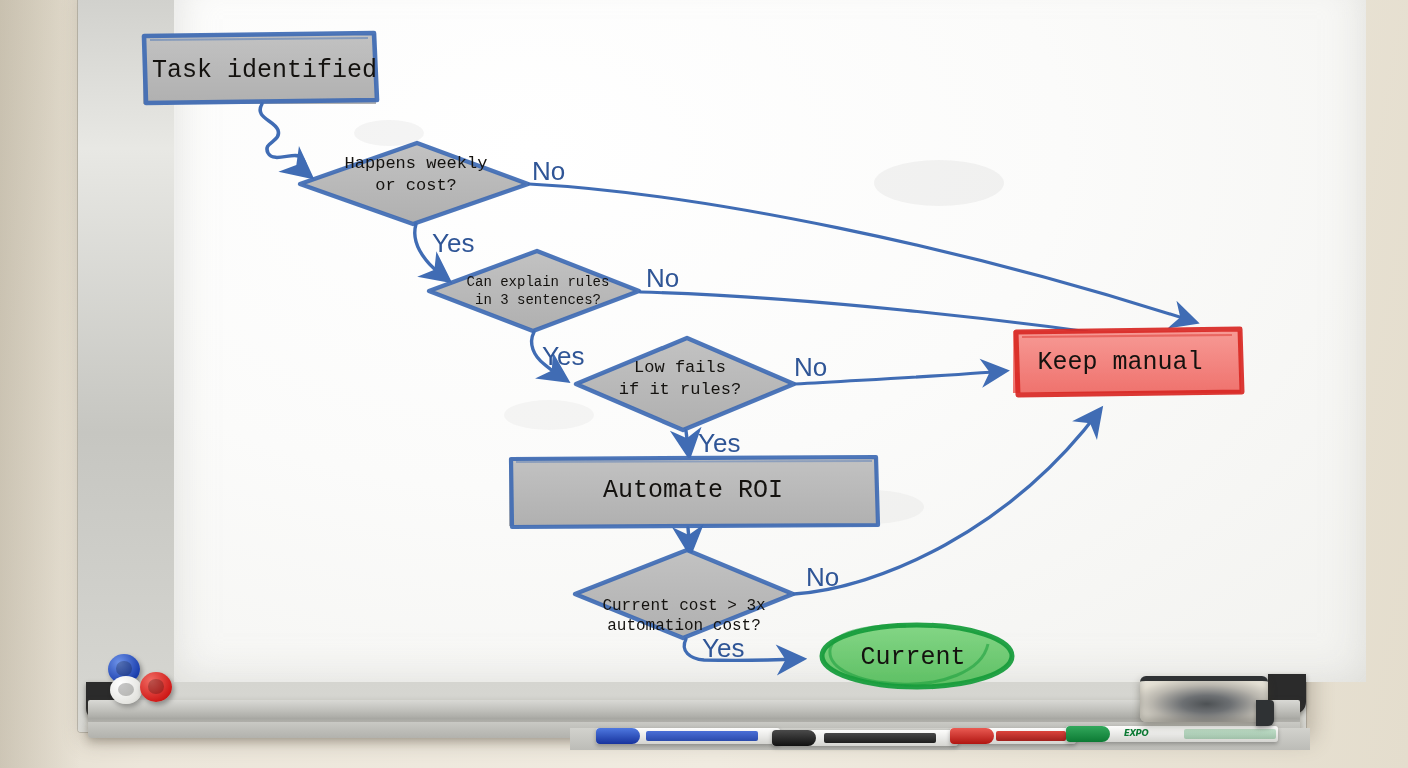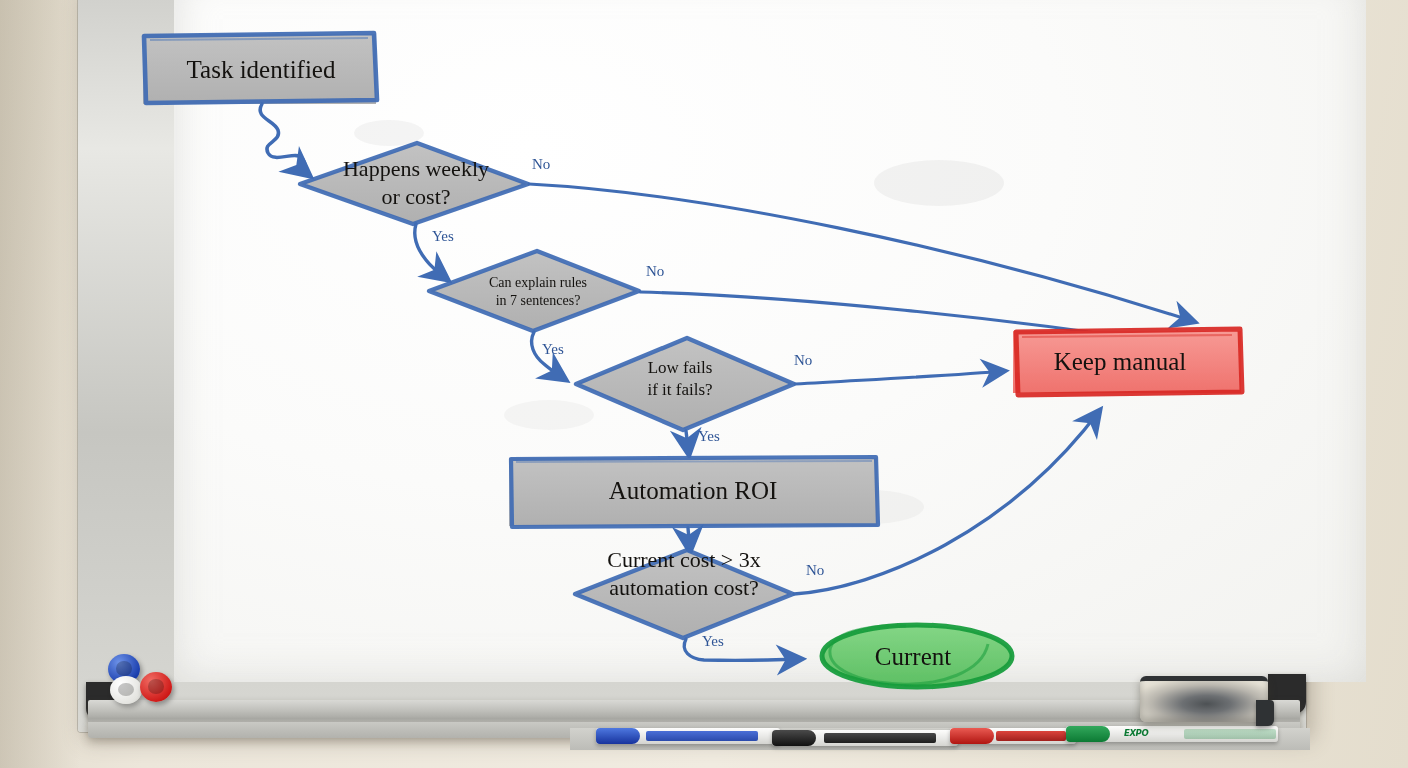--- a/index.html
+++ b/index.html
@@ -33,39 +33,39 @@
       radial-gradient(ellipse at 30% 25%, #ffffff 0%, #fbfbfa 45%, #f2f2ef 100%);
     box-shadow: inset 0 0 40px rgba(200,200,195,.55);
   }
   
   .smudge{ position:absolute; border-radius:50%; pointer-events:none; }
   
   #ink{ position:absolute; left:0; top:0; width:1408px; height:768px; pointer-events:none; }
   
   .node-text{
     position:absolute; display:flex; flex-direction:column;
-    align-items:center; justify-content:center;
+    justify-content:center;
     color:#14120f; text-align:center;
-    font-family:Liberation Serif, serif;
+    font-family:Liberation Mono, monospace;
     pointer-events:none; white-space:nowrap;
   }
   .t-task    { left:152px; top:44px;  width:218px; height:52px;  font-size:25px; }
-  .t-weekly  { left:310px; top:152px; width:212px; height:62px;  font-size:22px; line-height:1.28; }
+  .t-weekly  { left:310px; top:144px; width:212px; height:62px;  font-size:17px; line-height:1.28; }
   .t-rules   { left:440px; top:262px; width:196px; height:60px;  font-size:14px; line-height:1.28; }
   .t-stakes  { left:590px; top:350px; width:180px; height:58px;  font-size:17px;   line-height:1.28; }
   .t-roi     { left:512px; top:462px; width:362px; height:58px; }
   .t-roi .roi-title{ font-size:25px; line-height:1.1; }
   .t-roi .roi-formula{ font-size:12.2px; line-height:1.2; margin-top:4px; }
-  .t-cost    { left:578px; top:546px; width:212px; height:56px;  font-size:22px; line-height:1.28; }
+  .t-cost    { left:578px; top:588px; width:212px; height:56px;  font-size:16px; line-height:1.28; }
   .t-manual  { left:1022px; top:340px; width:196px; height:44px; font-size:25px; }
   .t-auto    { left:836px; top:636px; width:154px; height:42px;  font-size:25px; }
   
   .edge-label{
     position:absolute; color:#2f5596;
-    font-family:Liberation Serif, serif; font-size:15px;
+    font-family:Liberation Sans, sans-serif; font-size:26px;
     pointer-events:none; white-space:nowrap;
   }
   .l1{ left:532px; top:156px; }
   .l2{ left:432px; top:228px; }
   .l3{ left:646px; top:263px; }
   .l4{ left:542px; top:341px; }
   .l5{ left:794px; top:352px; }
   .l6{ left:698px; top:428px; }
   .l7{ left:806px; top:562px; }
   .l8{ left:702px; top:633px; }
@@ -289,30 +289,30 @@
     <span>Task identified</span>
   </div>
 
   <div class="node-text t-weekly">
     <span>Happens weekly</span>
     <span>or cost?</span>
   </div>
 
   <div class="node-text t-rules">
     <span>Can explain rules</span>
-    <span>in 7 sentences?</span>
+    <span>in 3 sentences?</span>
   </div>
 
   <div class="node-text t-stakes">
     <span>Low fails</span>
-    <span>if it fails?</span>
+    <span>if it rules?</span>
   </div>
 
   <div class="node-text t-roi">
-    <span class="roi-title">Automation ROI</span>
+    <span class="roi-title">Automate ROI</span>
   </div>
 
   <div class="node-text t-cost">
     <span>Current cost &gt; 3x</span>
     <span>automation cost?</span>
   </div>
 
   <div class="node-text t-manual">
     <span>Keep manual</span>
   </div>

